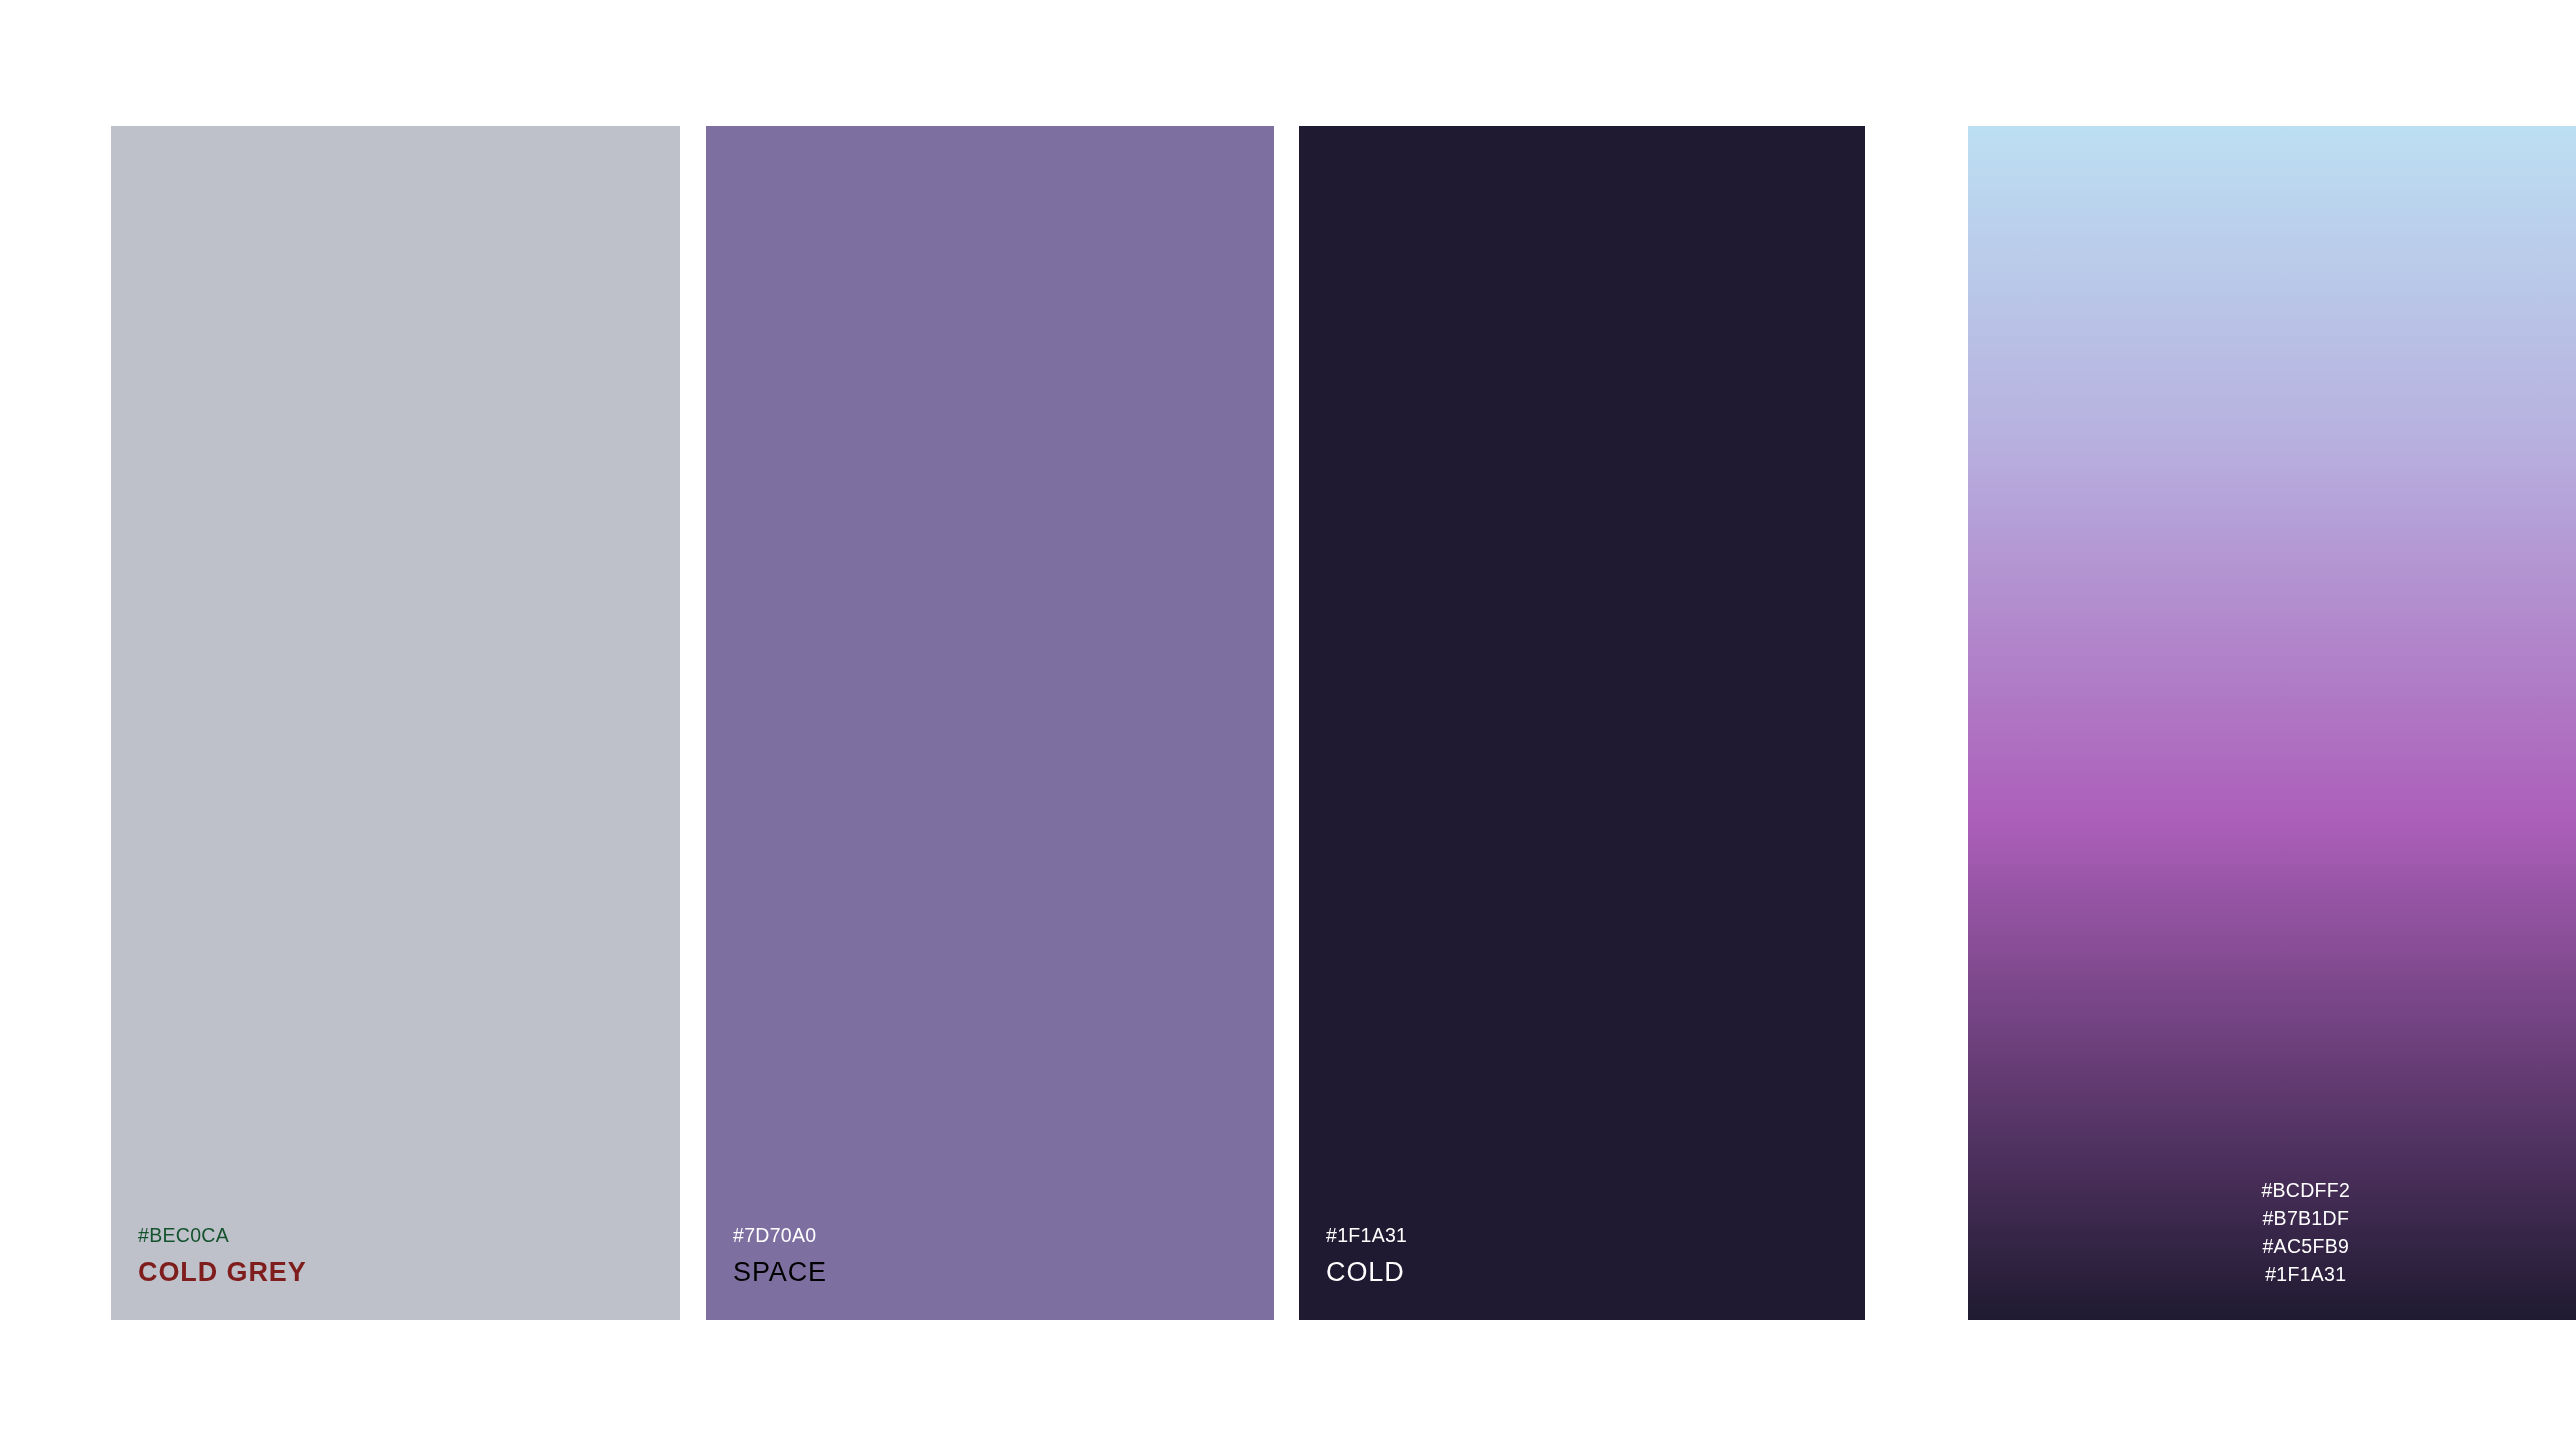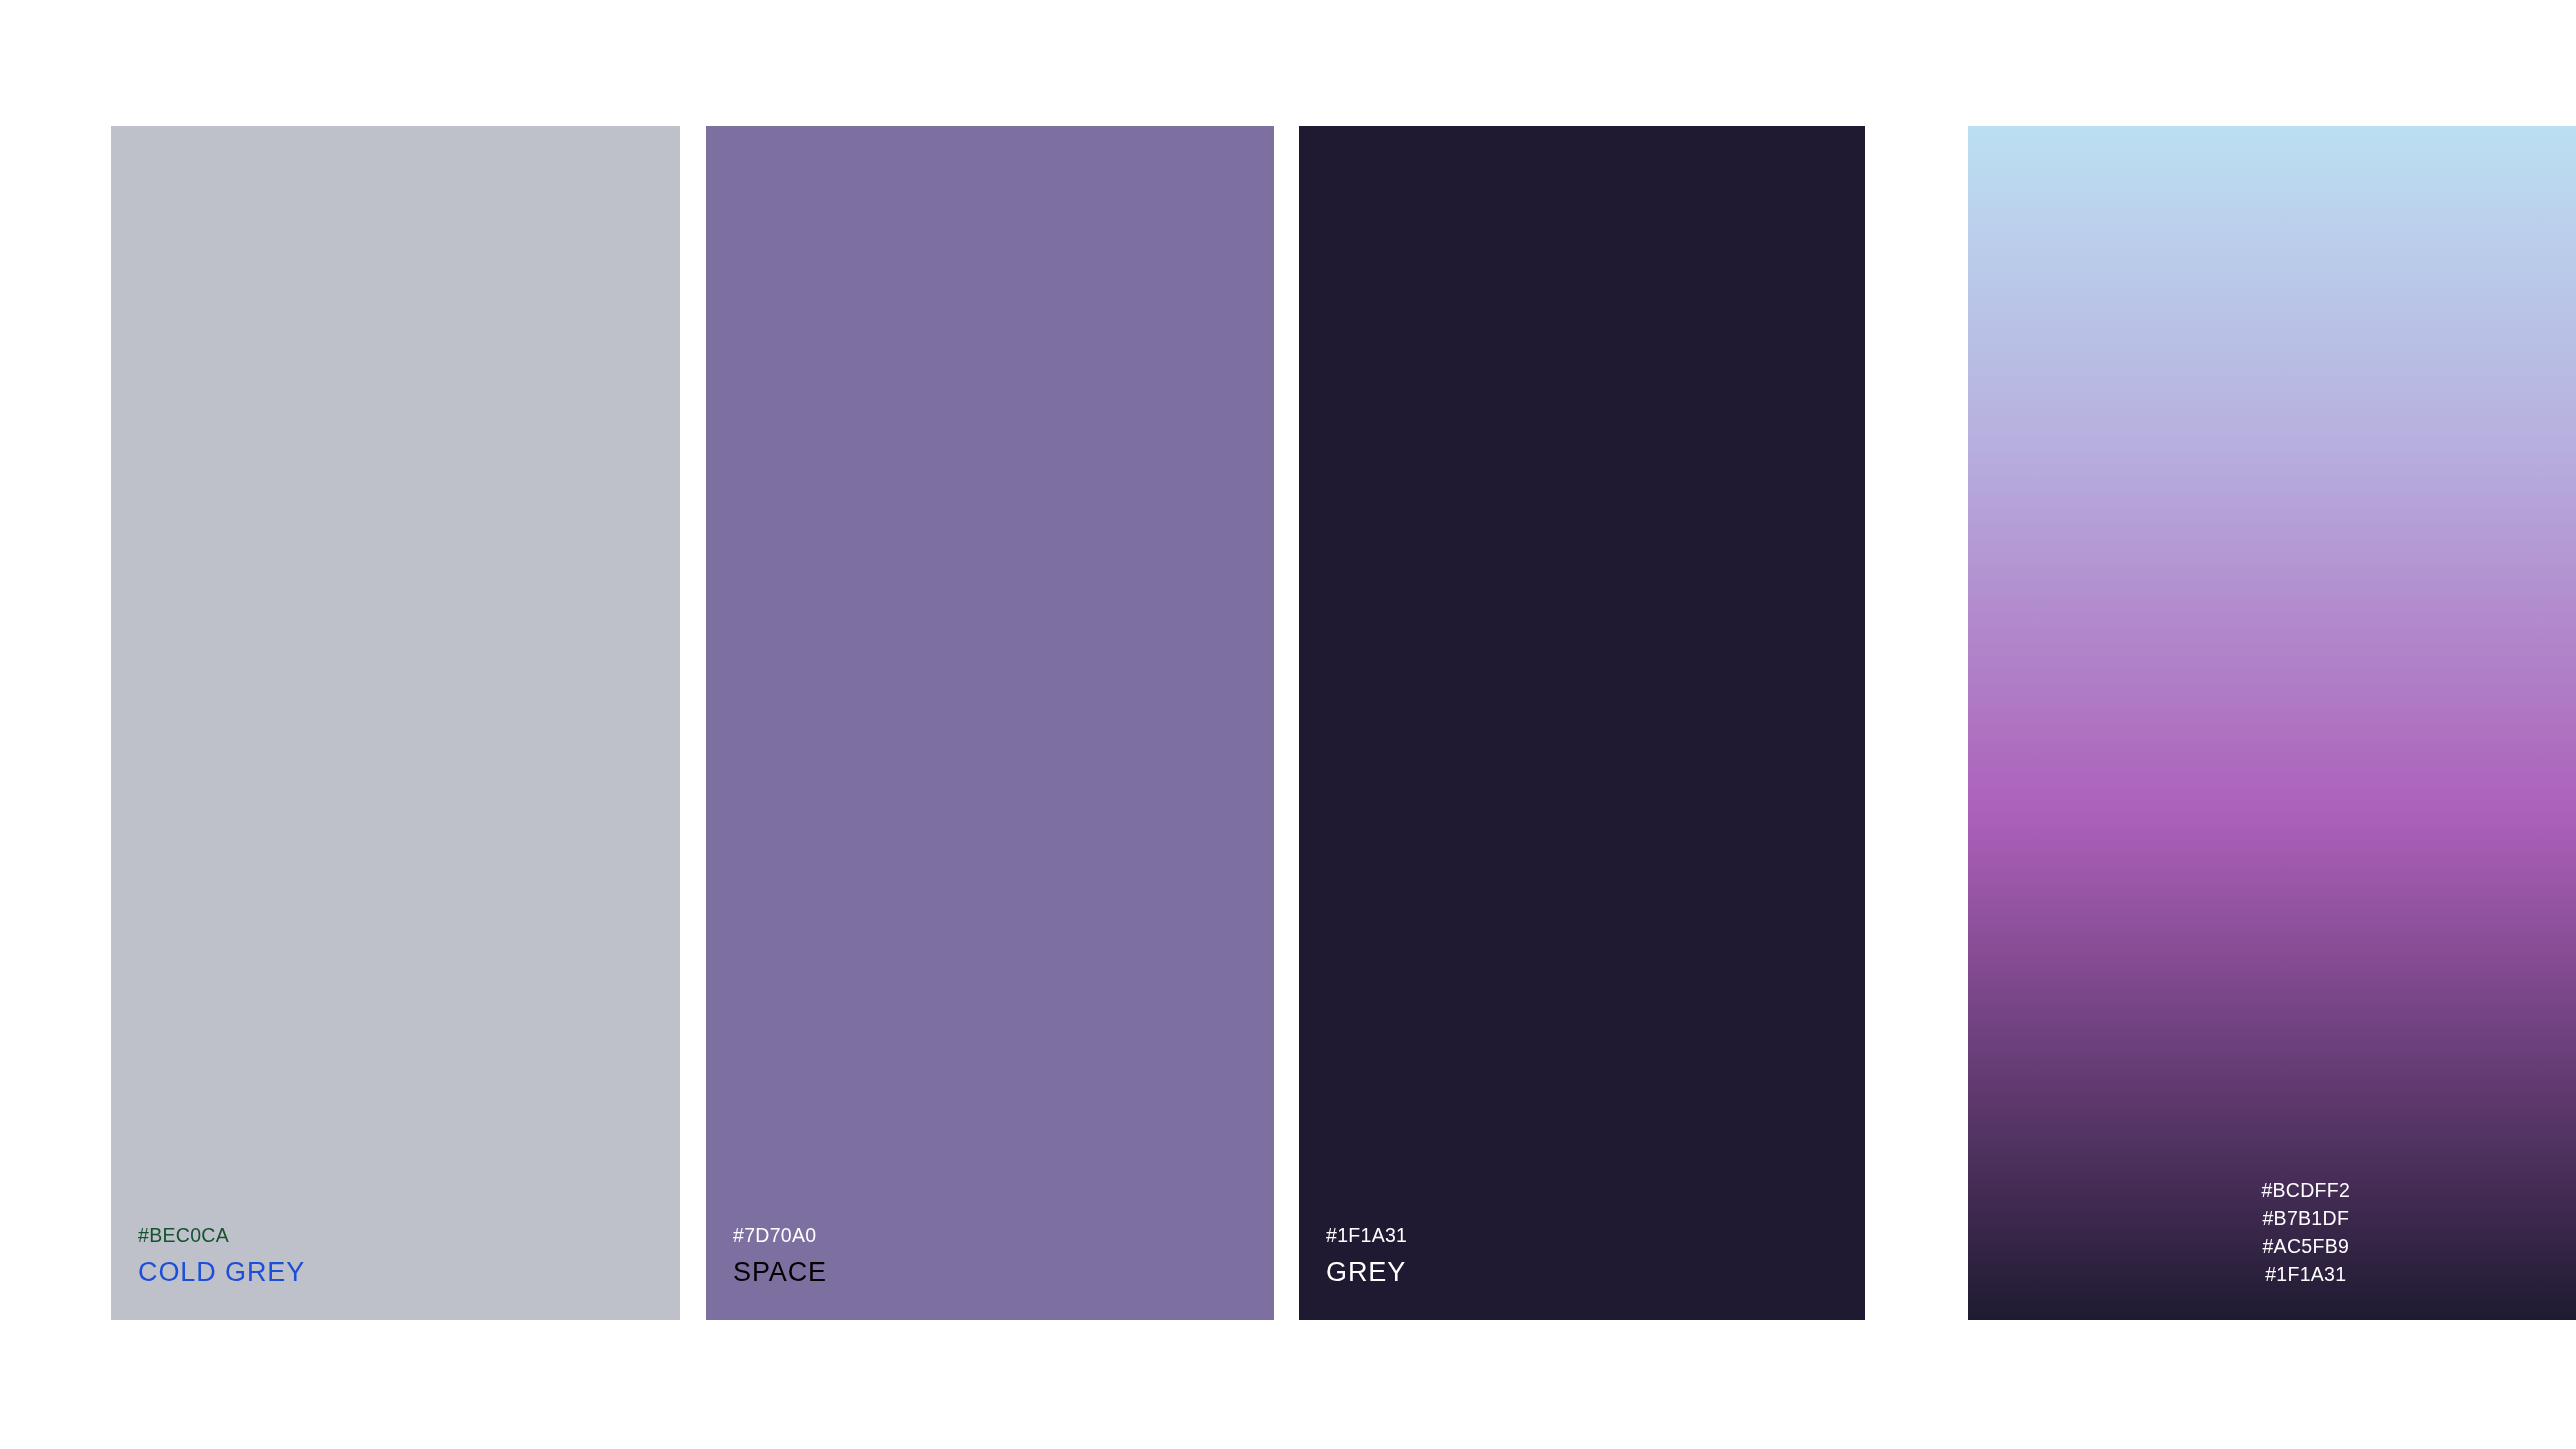--- a/index.html
+++ b/index.html
@@ -83,39 +83,39 @@
 </head>
 <body style="background: rgb(255, 255, 255);">
 
 <div id="palette-board">
 
   <div class="swatch col-0 theme-dark-ink" style="background: rgb(190, 192, 202);">
     <div class="swatch-caption">
       <ul class="hex-list">
         <li class="hex-code" style="color: #14532d;">#BEC0CA</li>
       </ul>
-      <span class="swatch-title" style="color: #1d4ed8;">COLD GREY</span>
+      <span class="swatch-title" style="color: #7f1d1d; font-weight: bold;">COLD GREY</span>
     </div>
   </div>
 
   <div class="swatch col-1 theme-light-ink" style="background: rgb(125, 112, 160);">
     <div class="swatch-caption">
       <ul class="hex-list">
         <li class="hex-code" style="color: rgb(255, 255, 255);">#7D70A0</li>
       </ul>
       <span class="swatch-title" style="color: #000000;">SPACE</span>
     </div>
   </div>
 
   <div class="swatch col-2 theme-light-ink" style="background: rgb(31, 26, 49);">
     <div class="swatch-caption">
       <ul class="hex-list">
         <li class="hex-code" style="color: rgb(255, 255, 255);">#1F1A31</li>
       </ul>
-      <span class="swatch-title" style="color: rgb(255, 255, 255);">GREY</span>
+      <span class="swatch-title" style="color: rgb(255, 255, 255);">COLD</span>
     </div>
   </div>
 
   <div class="swatch col-3 theme-light-ink" style="background: linear-gradient(rgb(188, 223, 242) 0%, rgb(183, 177, 223) 26%, rgb(172, 95, 185) 58%, rgb(31, 26, 49) 100%);">
     <div class="swatch-caption">
       <ul class="hex-list">
         <li class="hex-code" style="color: rgb(255, 255, 255);">#BCDFF2</li>
         <li class="hex-code" style="color: rgb(255, 255, 255);">#B7B1DF</li>
         <li class="hex-code" style="color: rgb(255, 255, 255);">#AC5FB9</li>
         <li class="hex-code" style="color: rgb(255, 255, 255);">#1F1A31</li>

